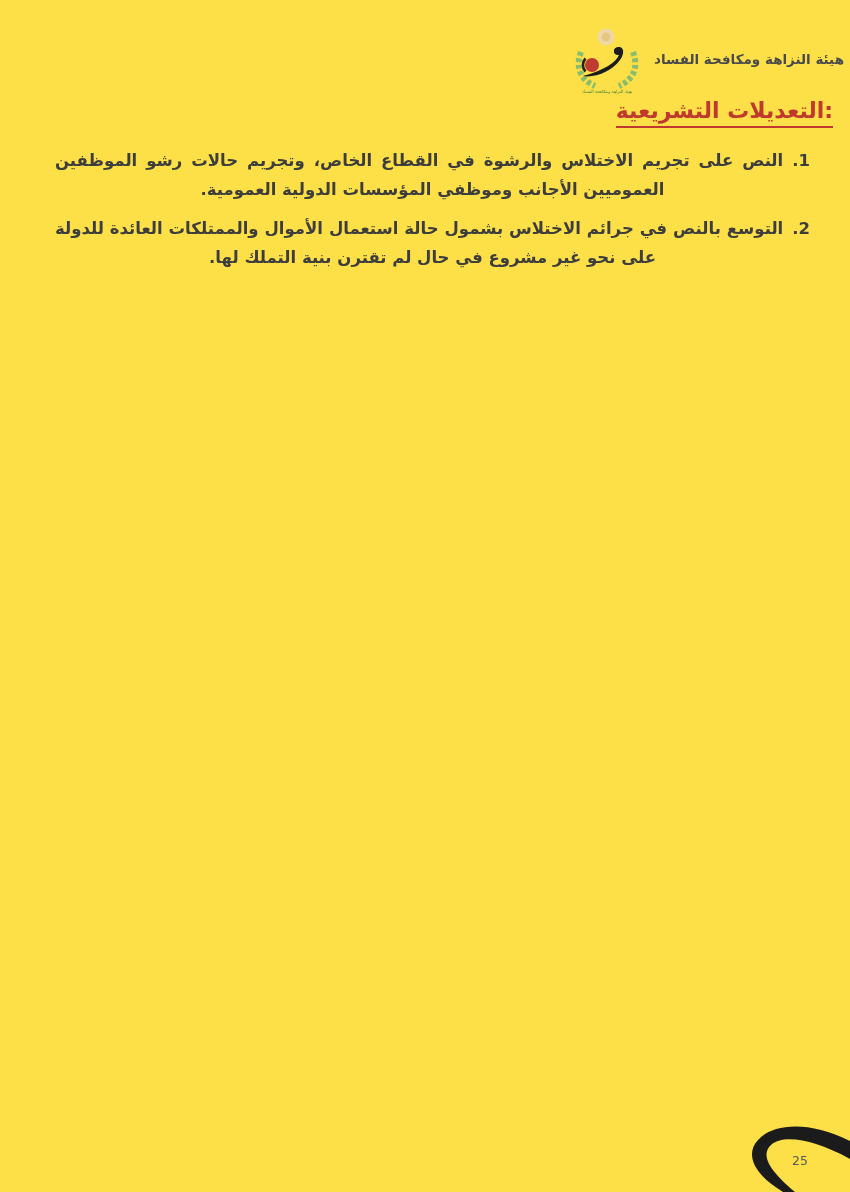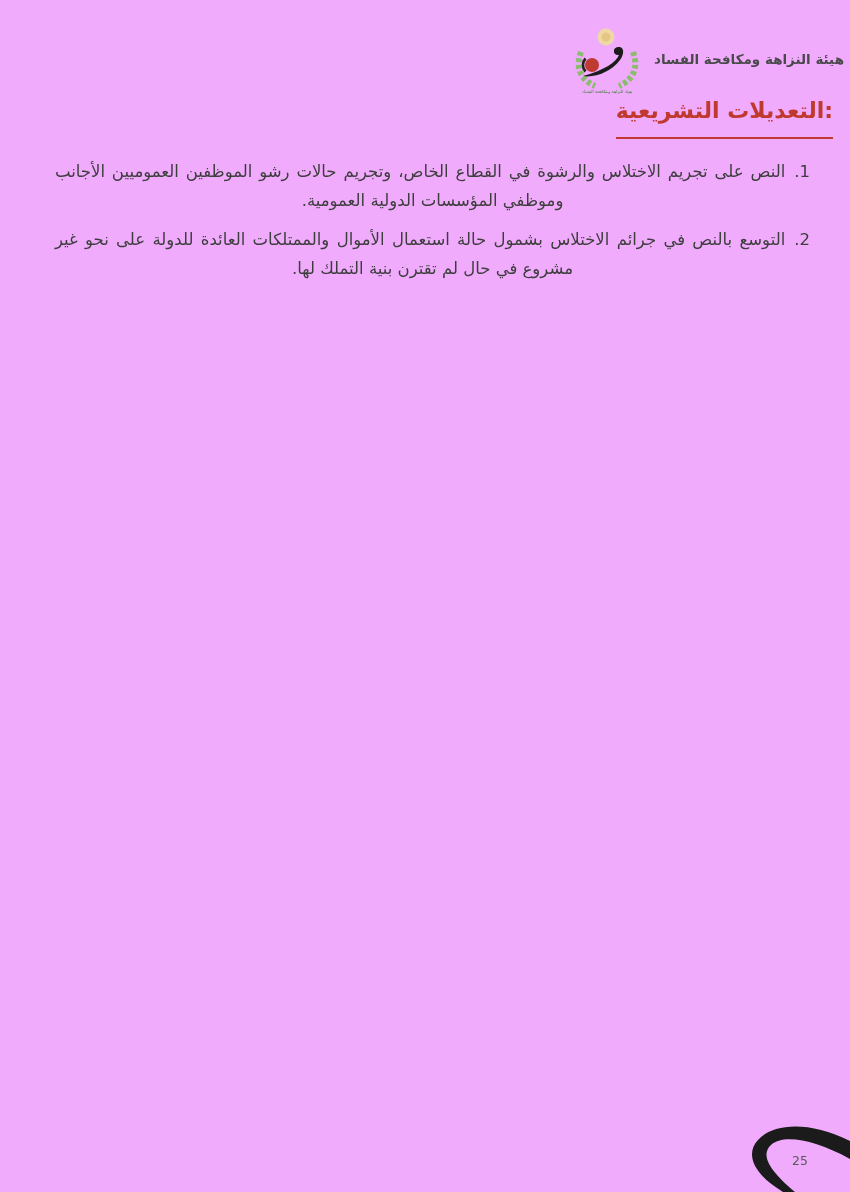--- a/index.html
+++ b/index.html
@@ -1,20 +1,20 @@
 <!DOCTYPE html>
 <html lang="ar"><head>
 <meta charset="utf-8">
 <style>
   html,body{margin:0;padding:0;background:#e9e9e9;}
   .page{
     position:relative;
     width:850px;height:1192px;
     margin:0 auto;
-    background:#f0abfc;
+    background:#fde047;
     direction:rtl;
     overflow:hidden;
     font-family:"DejaVu Sans", sans-serif;
   }
   
   .header{
     position:absolute;
     top:26px;right:6px;left:0;
     display:flex;
     justify-content:flex-start; 
@@ -30,29 +30,30 @@
     white-space:nowrap;
   }
   .logo{width:68px;height:68px;flex:0 0 auto;}
   
   .section-heading{
     margin:99px 17px 0 0;
     width:fit-content;
     font-size:22px;
     font-weight:bold;
     color:#c0392f;
-    padding-bottom:14px;
+    padding-bottom:3px;
     border-bottom:2.5px solid #c0392f;
     line-height:1.1;
   }
   
   .list{
     margin:18px 40px 0 55px;
     color:#3d3d3d;
     font-size:16.5px;
+    font-weight:bold;
   }
   .item{
     margin:0 0 10px 0;
     line-height:29px;
     text-align:justify;
     text-align-last:center;
   }
   .item .num{margin-left:9px;}
   
   .page-number{

